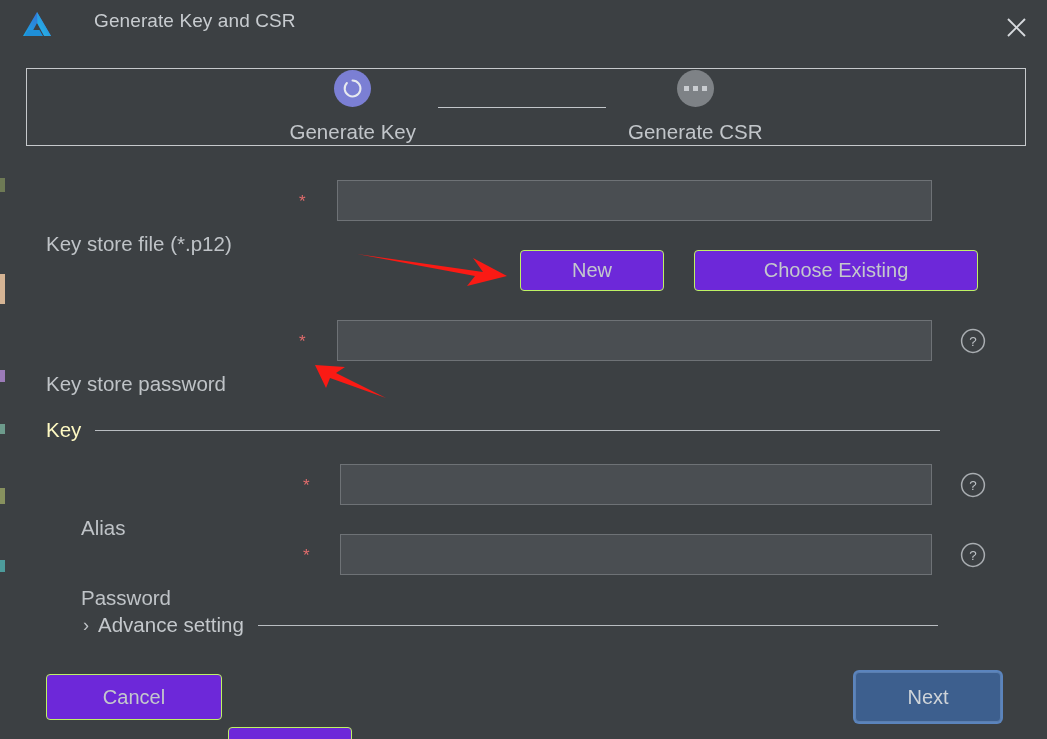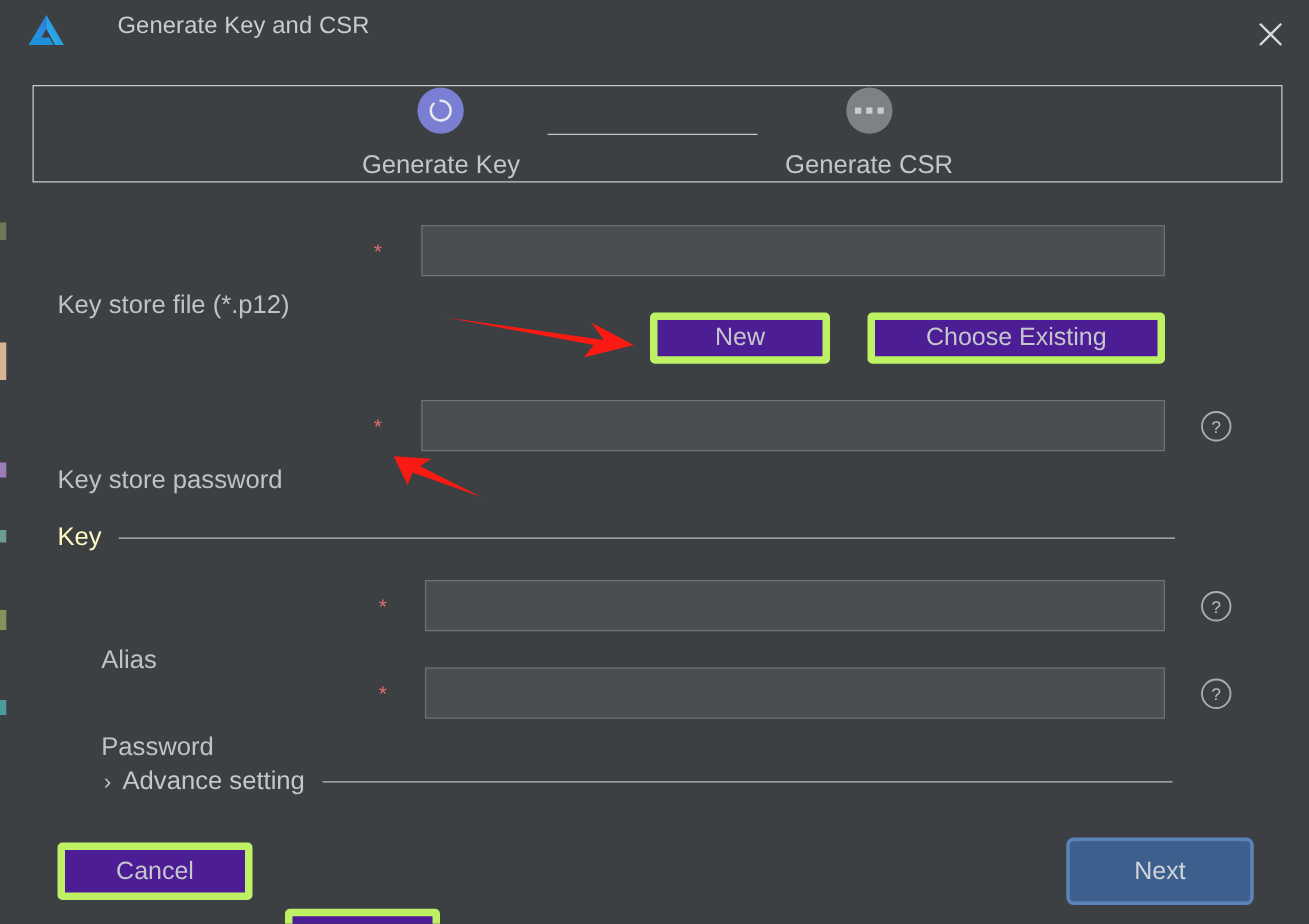--- a/index.html
+++ b/index.html
@@ -152,22 +152,22 @@
   }
   .help-icon {
     position: absolute;
     width: 26px;
     height: 26px;
     cursor: pointer;
   }
 
   
   .btn {
-    background: #4c1d95;
-    border: 6px solid #bef264;
+    background: #6d28d9;
+    border: 1px solid #bef264;
     border-radius: 4px;
     color: #c4c8cc;
     font-size: 20px;
     font-family: "Liberation Sans", sans-serif;
     cursor: pointer;
     box-sizing: border-box;
     position: absolute;
     display: flex;
     align-items: center;
     justify-content: center;
@@ -290,21 +290,21 @@
 
 <div class="form-area">
 
   <div class="row" style="left:46px; top:40px;">
     <span class="lbl">Key store file (*.p12)</span>
   </div>
   <span class="req" style="left:299px; top:46px;">*</span>
   <input class="field" style="left: 337px; top: 34px; width: 595px;" value="" placeholder="">
 
   <button class="btn" style="left:520px; top:104px; width:144px; height:41px;">New</button>
-  <button class="btn" style="left:694px; top:104px; width:238px; height:41px;">Choose Existing</button>
+  <button class="btn" style="left:694px; top:104px; width:284px; height:41px;">Choose Existing</button>
 
   <div class="row" style="left:46px; top:180px;">
     <span class="lbl">Key store password</span>
   </div>
   <span class="req" style="left:299px; top:186px;">*</span>
   <input class="field" type="password" style="left: 337px; top: 174px; width: 595px;" value="" placeholder="">
   <div class="help-icon" style="left:960px; top:182px;">
     <svg width="26" height="26" viewBox="0 0 26 26">
       <circle cx="13" cy="13" r="11.4" fill="none" stroke="#a9adb1" stroke-width="1.5"></circle>
       <text x="13" y="18.4" font-size="13.5" fill="#bcc0c4" text-anchor="middle" font-family="Liberation Sans, sans-serif">?</text>
@@ -340,21 +340,21 @@
     </svg>
   </div>
 
   <div class="advance" style="left:83px; top:467px; width:855px;">
     <span class="chev">›</span>
     <span class="advance-label">Advance setting</span>
     <span class="section-line" style="flex:1;"></span>
   </div>
 </div>
 
-<button class="btn" style="left:46px; top:674px; width:156px; height:46px;">Cancel</button>
+<button class="btn" style="left:46px; top:674px; width:176px; height:46px;">Cancel</button>
 <button class="btn" style="left:228px; top:712px; width:124px; height:46px;margin-top:15px;">Skip</button>
 <button class="btn btn-primary" style="left:855px; top:672px; width:146px; height:50px;">Next</button>
 
 <svg class="annot" style="left:355px; top:245px;" width="160" height="42">
   <path d="M2 9 L128 27 L118 13 L152 31 L112 41 L120 31 L2 9 Z" fill="#fa1a14"></path>
 </svg>
 
 <svg class="annot" style="left:312px; top:360px;" width="78" height="40">
   <path d="M3 5 L33 7 L24 13 L74 38 L18 18 L14 28 L3 5 Z" fill="#fa1a14"></path>
 </svg>

